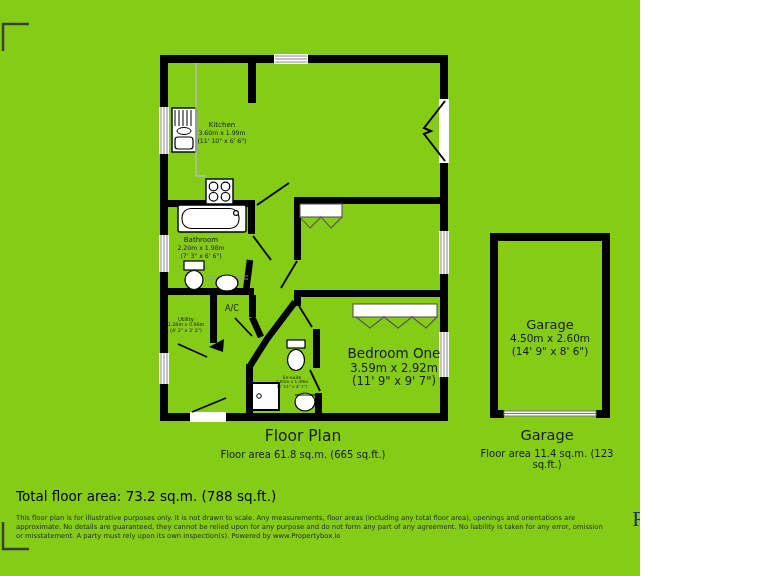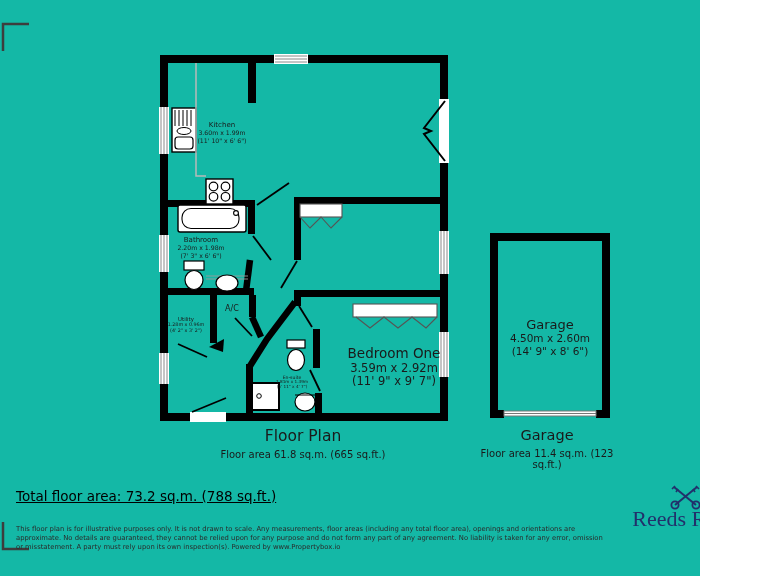--- a/index.html
+++ b/index.html
@@ -1,38 +1,38 @@
 <!DOCTYPE html>
 <html><head>
 <meta charset="utf-8">
 <style>
   html,body{margin:0;padding:0;background:#fff;}
-  #page{position:relative;width:692px;height:576px;background:#14b8a6;overflow:hidden;
-        font-family:"DejaVu Sans",sans-serif;color:#111;padding-left:8px;}
+  #page{position:relative;width:640px;height:576px;background:#84cc16;overflow:hidden;
+        font-family:"DejaVu Sans",sans-serif;color:#111;}
   #plan-svg{position:absolute;left:0;top:0;}
   .lbl{position:absolute;text-align:center;transform:translateX(-50%);white-space:nowrap;color:#1a1a1a;}
   .lbl div{line-height:1.18;}
   .room-name-lg{font-size:13.5px;}
   .room-dim-lg{font-size:11.5px;}
   .room-name-md{font-size:7px;}
   .room-dim-md{font-size:6.2px;}
   .room-name-sm{font-size:5.4px;}
   .room-dim-sm{font-size:4.8px;}
   .room-name-xs{font-size:4.6px;}
   .room-dim-xs{font-size:4.2px;}
   .ac-lbl{font-size:8px;}
   .garage-name{font-size:13px;}
   .garage-dim{font-size:10.5px;}
   .cap-title{font-size:15.5px;}
   .cap-title-g{font-size:14.5px;}
   .cap-area{font-size:10px;}
   .cap-area-wrap{white-space:normal;width:150px;}
-  .total{position:absolute;left:16px;top:488px;font-size:13.5px;color:#000;text-decoration:underline;}
+  .total{position:absolute;left:16px;top:488px;font-size:13.5px;color:#000;}
   .disclaimer{position:absolute;left:16px;top:514px;width:590px;font-size:6.8px;
-              line-height:1.35;color:#2a2a2a;text-align:left;margin-top:11px;}
+              line-height:1.35;color:#2a2a2a;text-align:left;}
   .logo-text{position:absolute;left:687px;top:506px;transform:translateX(-50%);
              font-family:"Liberation Serif","DejaVu Serif",serif;font-size:22px;
              white-space:nowrap;}
 </style>
 </head>
 <body>
 
 <div id="page">
 
   <svg id="plan-svg" width="768" height="576" viewBox="0 0 768 576">

